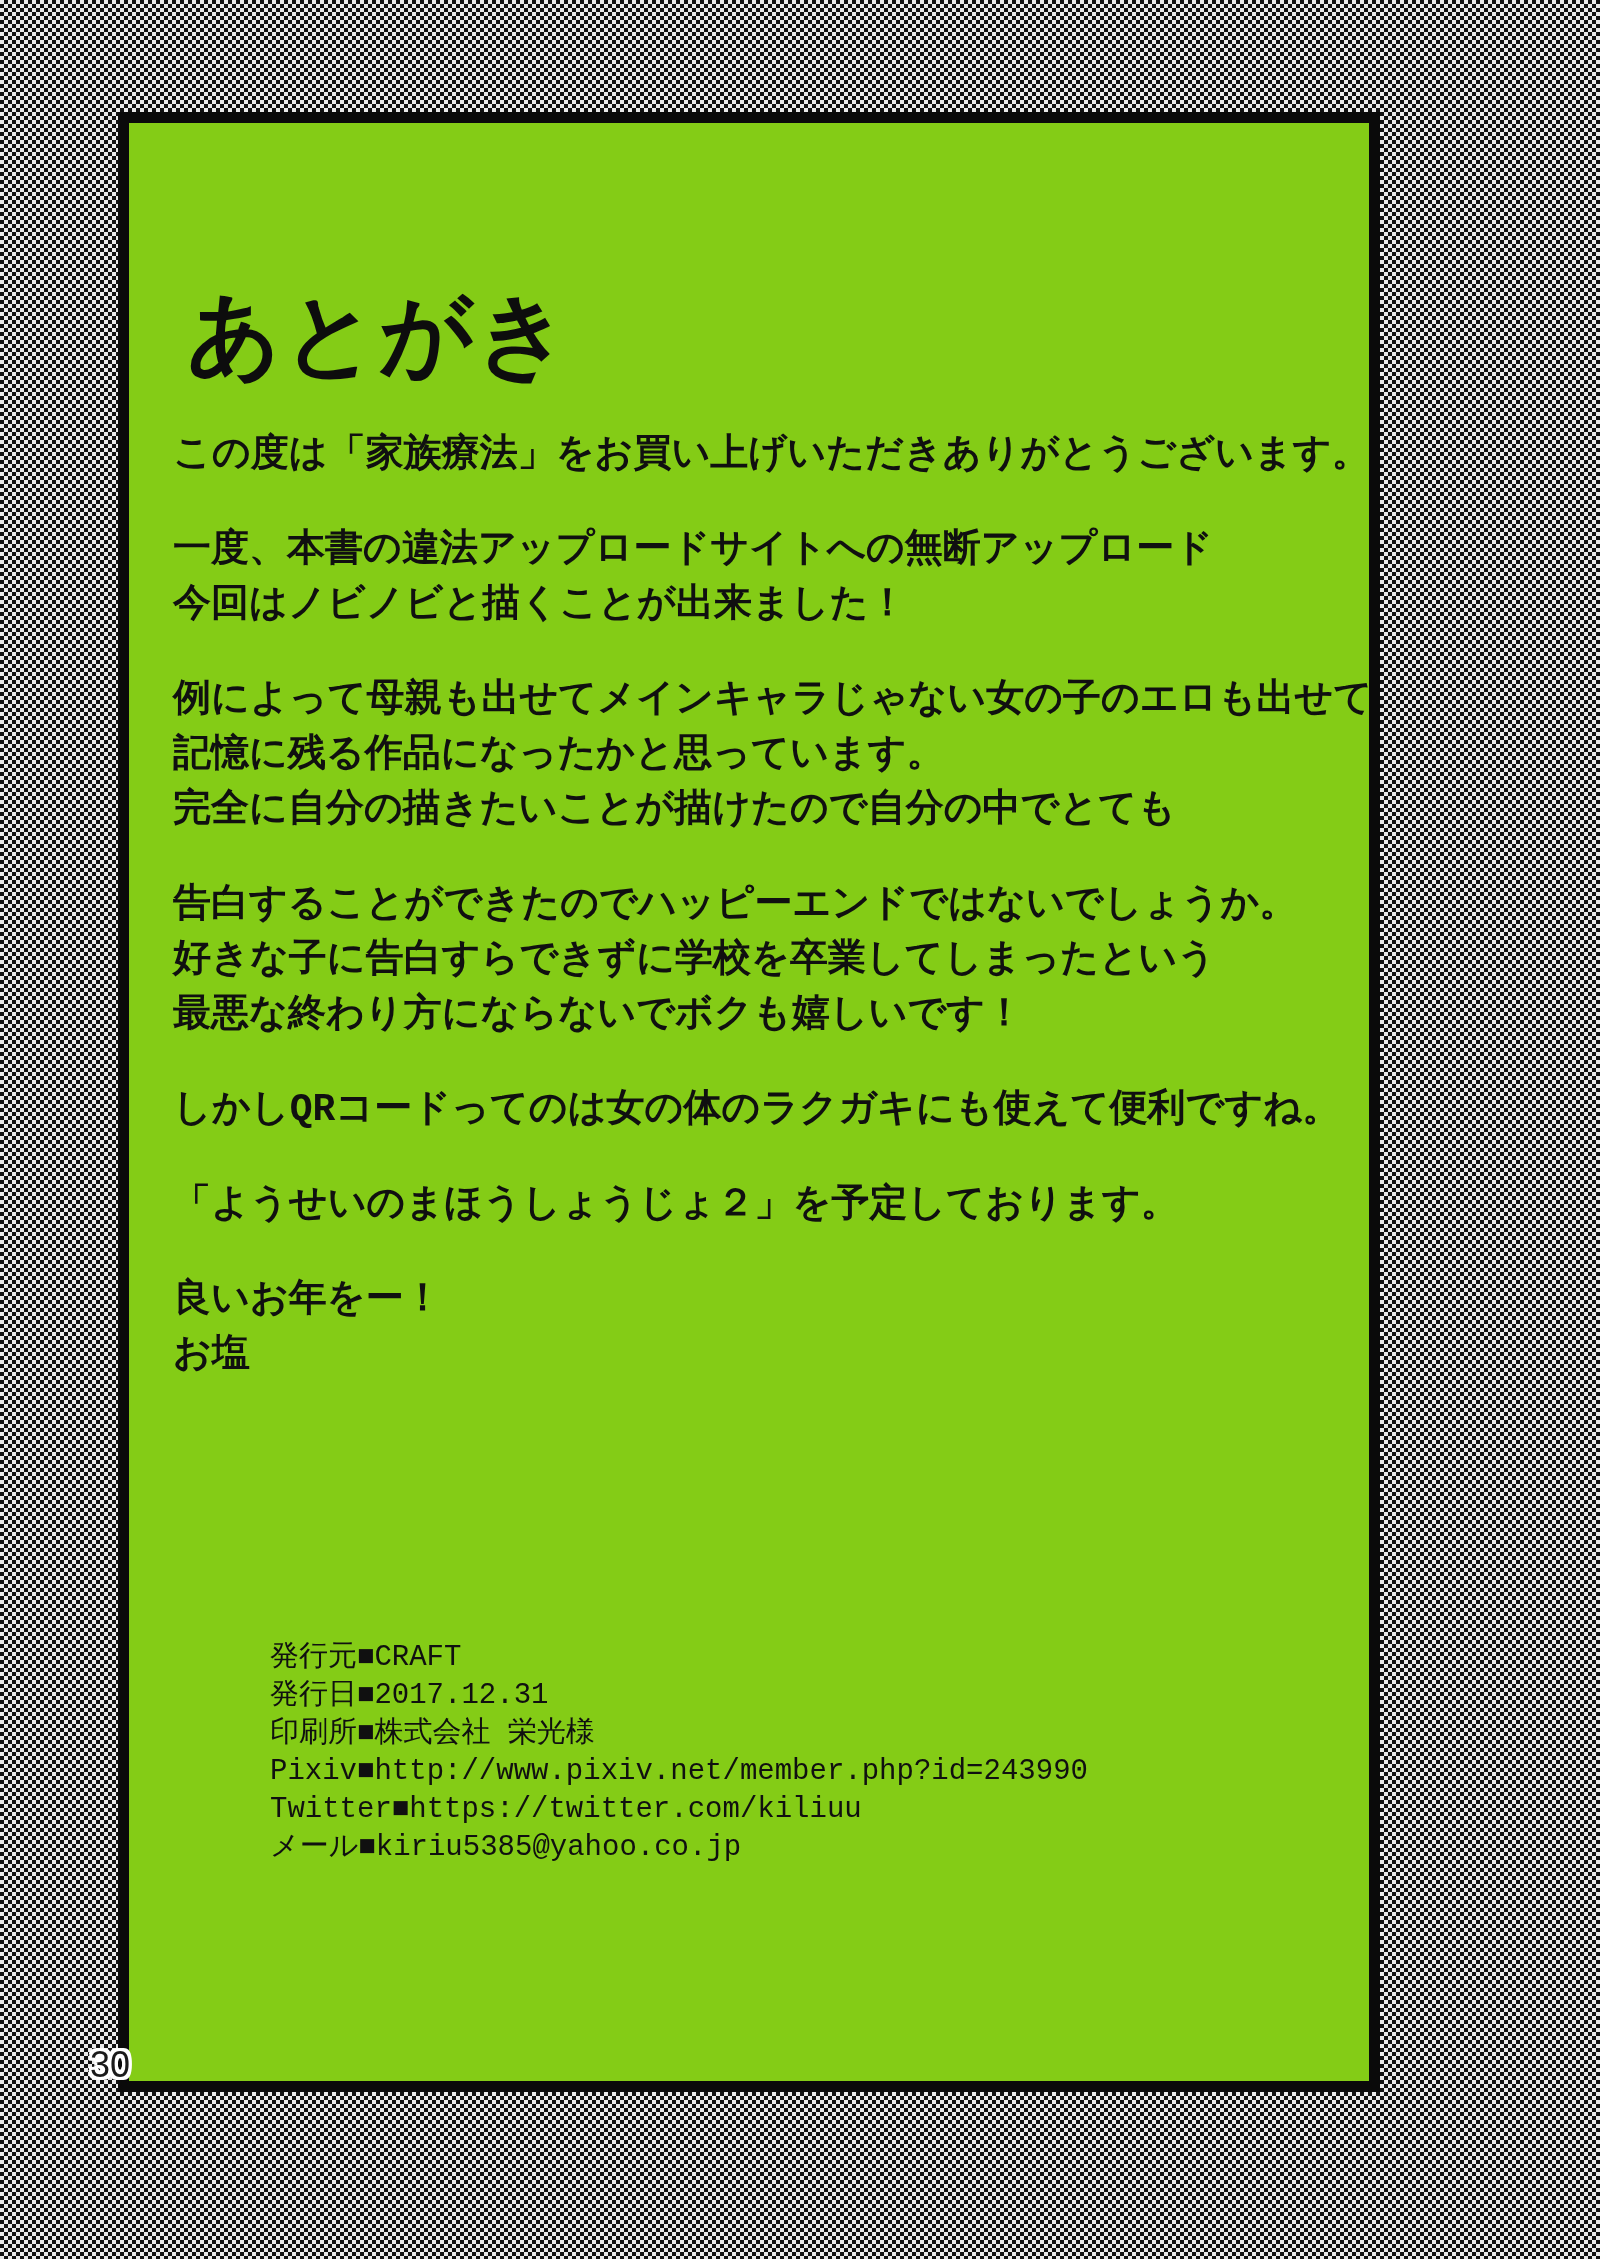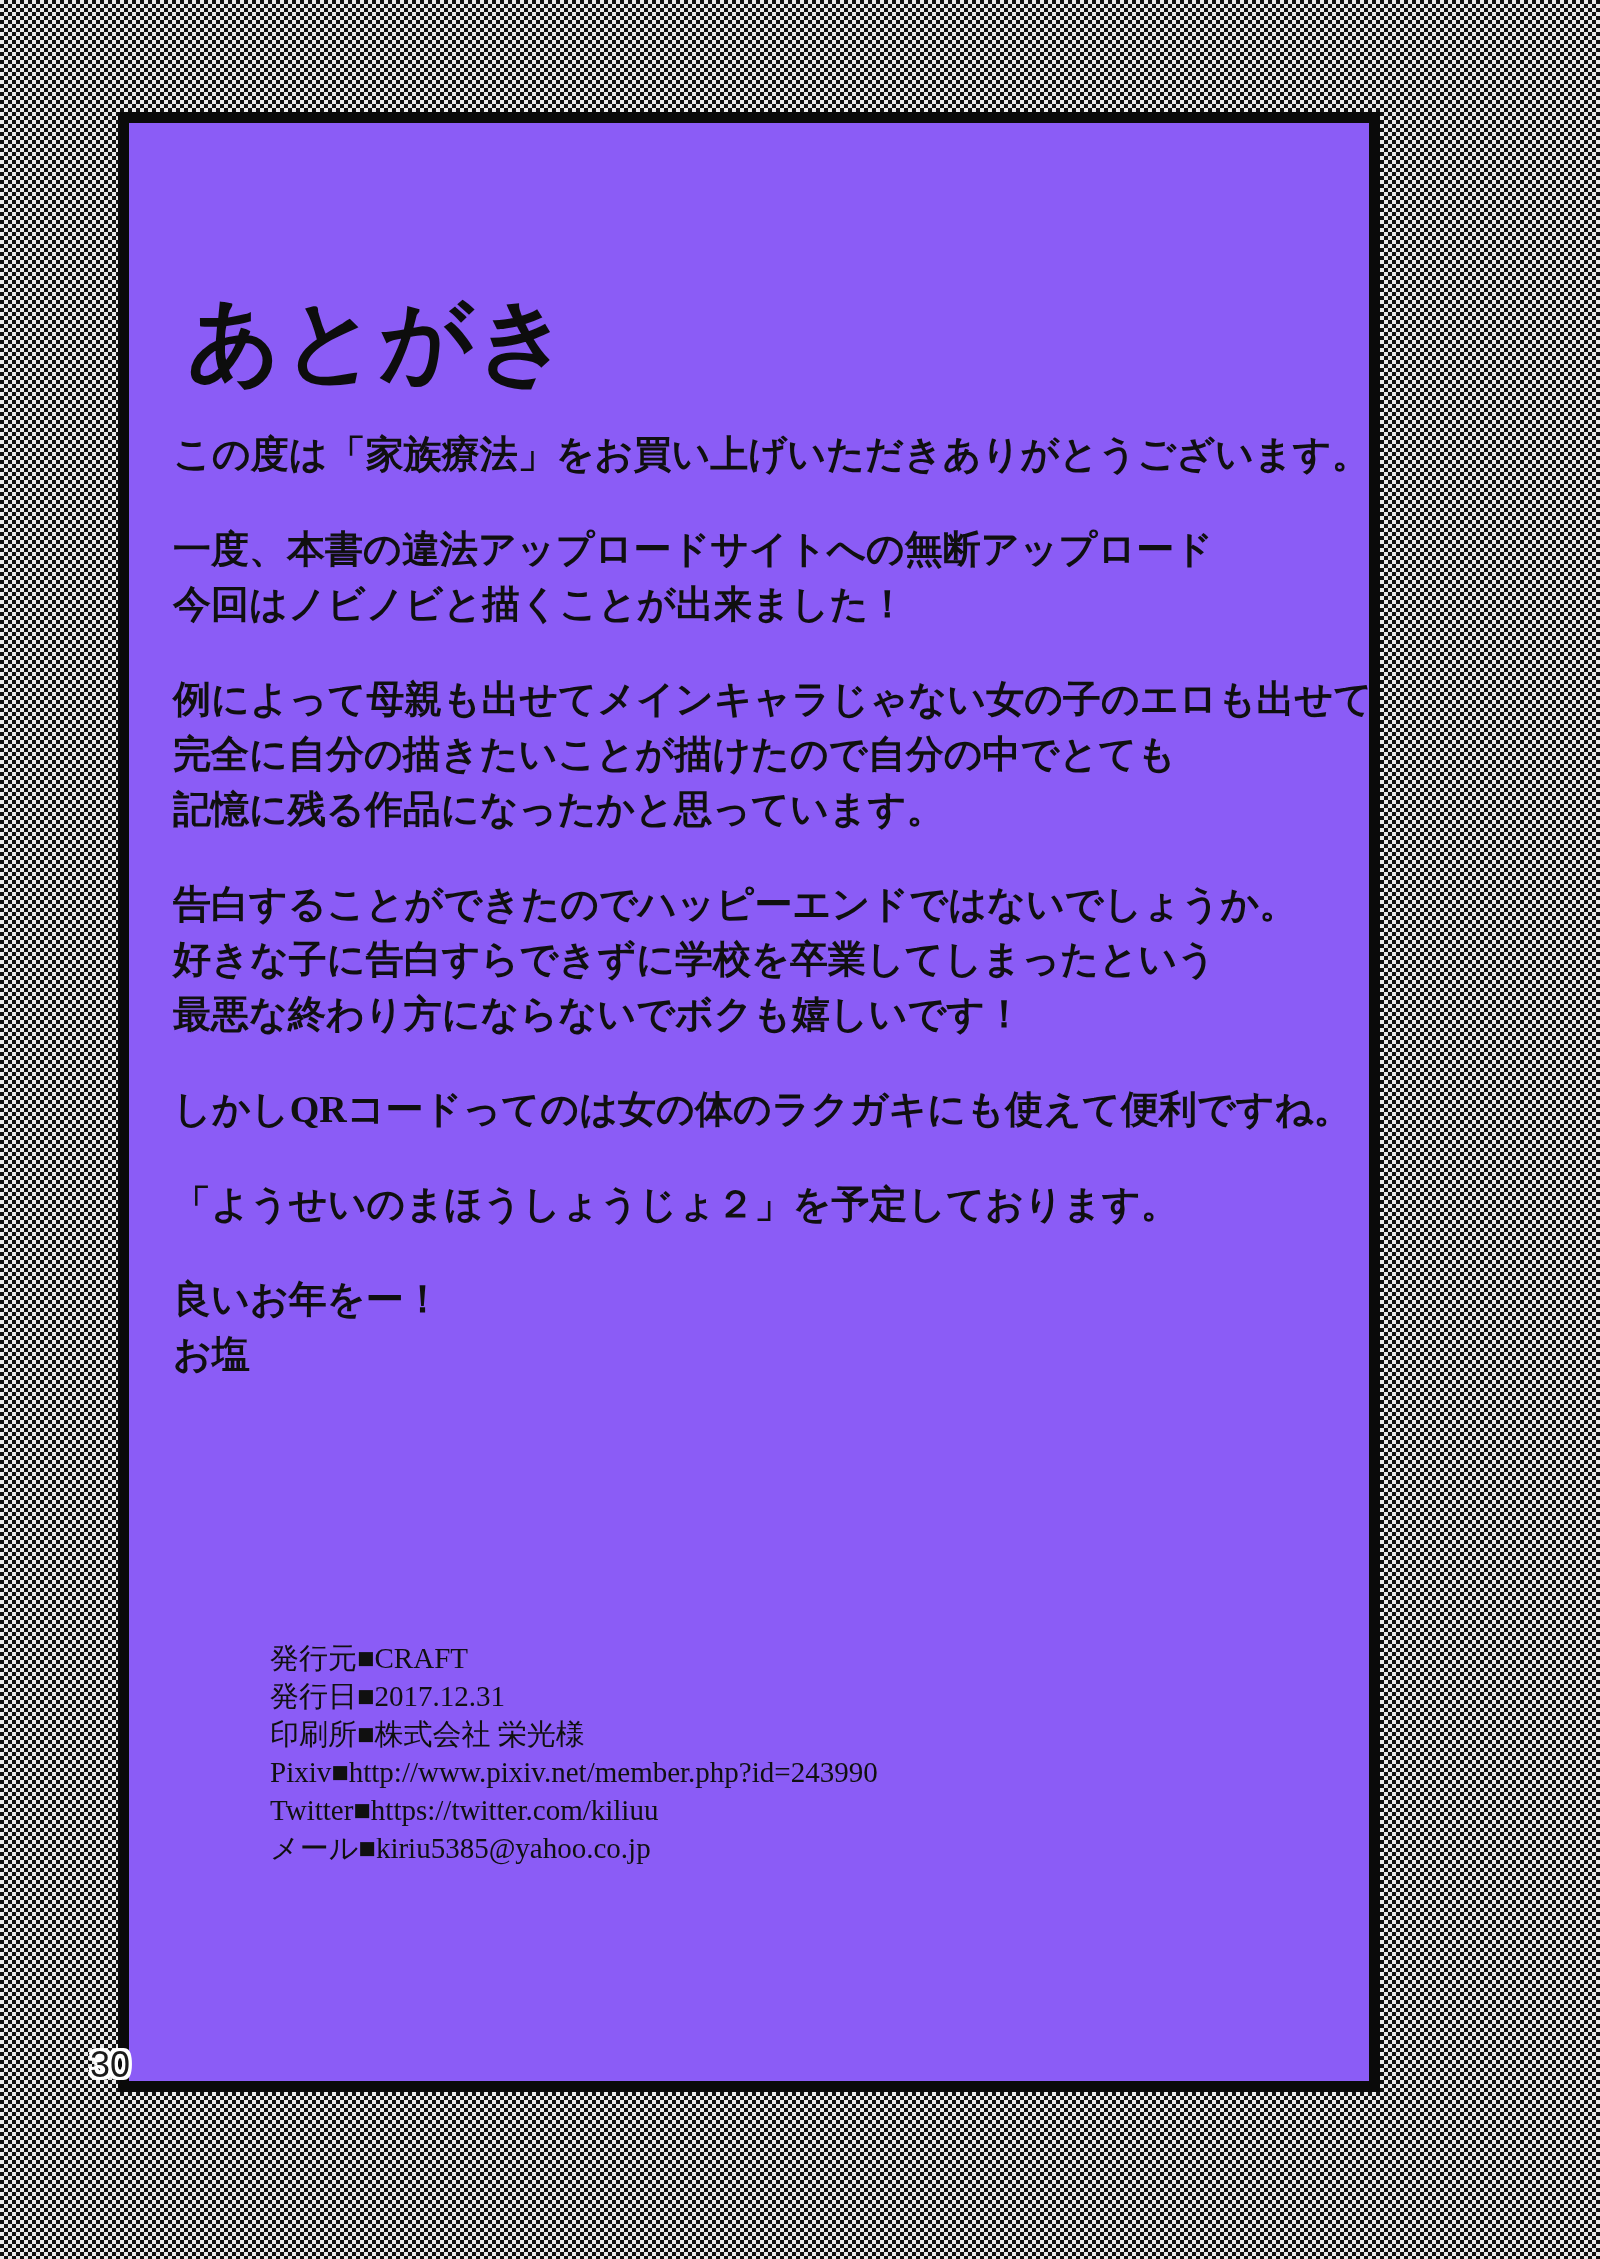--- a/index.html
+++ b/index.html
@@ -11,22 +11,23 @@
       linear-gradient(45deg,#111 25%,transparent 25%,transparent 75%,#111 75%),
       linear-gradient(45deg,#111 25%,transparent 25%,transparent 75%,#111 75%);
     background-size:8px 8px;
     background-position:0 0,4px 4px;
     position:relative;
   }
   .page {
     position:absolute;
     left:118px; top:112px;
     width:1262px; height:1980px;
-    background:#8b5cf6;
+    background:#84cc16;
     border:11px solid #0a0a0a;
+    font-family:Liberation Mono, monospace;
   }
   .page-inner { position:relative; width:100%; height:100%; color:#101010; }
   .title {
     position:absolute;
     left:58px; top:168px;
     font-size:92px;
     font-weight:900;
     line-height:1.1;
     letter-spacing:2px;
     color:#0d0d0d;
@@ -83,22 +84,22 @@
     <div class="body-text">
       <div class="para">
           <div class="line">この度は「家族療法」をお買い上げいただきありがとうございます。</div>
         </div>
       <div class="para">
           <div class="line">一度、本書の違法アップロードサイトへの無断アップロード</div>
           <div class="line">今回はノビノビと描くことが出来ました！</div>
         </div>
       <div class="para">
           <div class="line">例によって母親も出せてメインキャラじゃない女の子のエロも出せて</div>
+          <div class="line">記憶に残る作品になったかと思っています。</div>
           <div class="line">完全に自分の描きたいことが描けたので自分の中でとても</div>
-          <div class="line">記憶に残る作品になったかと思っています。</div>
         </div>
       <div class="para">
           <div class="line">告白することができたのでハッピーエンドではないでしょうか。</div>
           <div class="line">好きな子に告白すらできずに学校を卒業してしまったという</div>
           <div class="line">最悪な終わり方にならないでボクも嬉しいです！</div>
         </div>
       <div class="para">
           <div class="line">しかしQRコードってのは女の体のラクガキにも使えて便利ですね。</div>
         </div>
       <div class="para">

